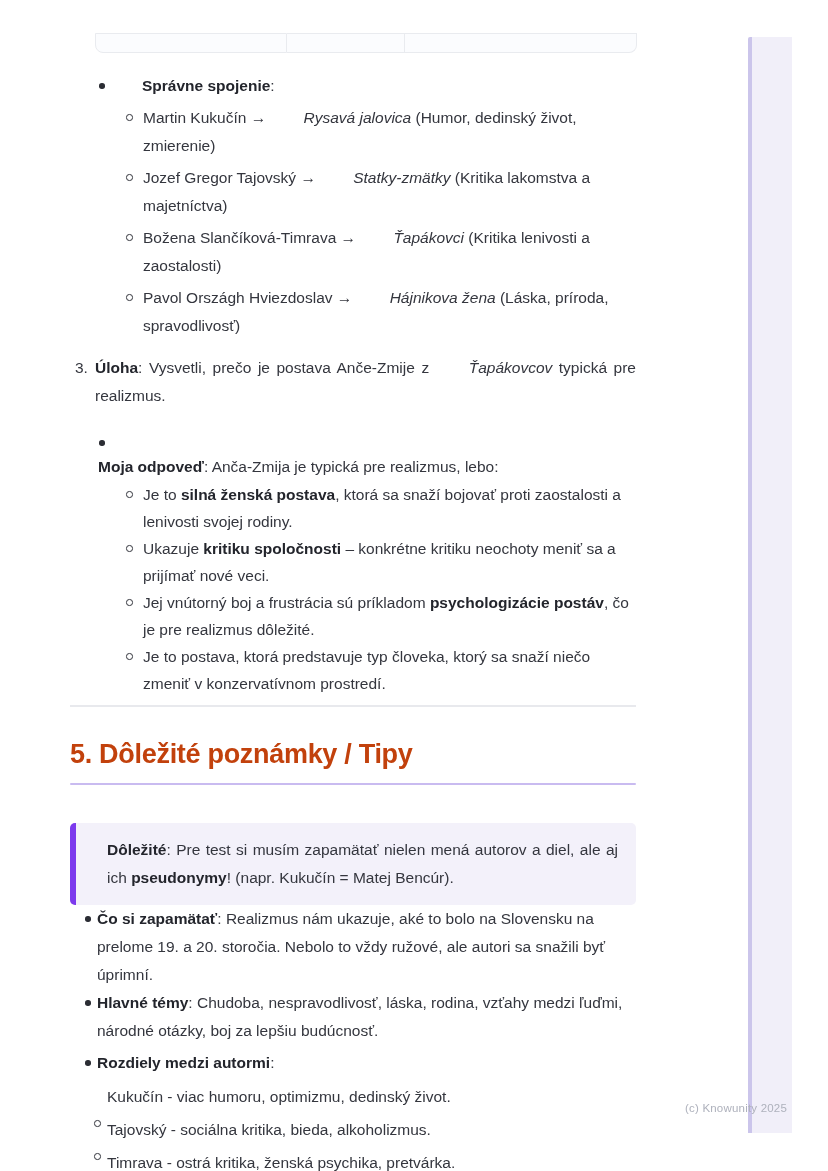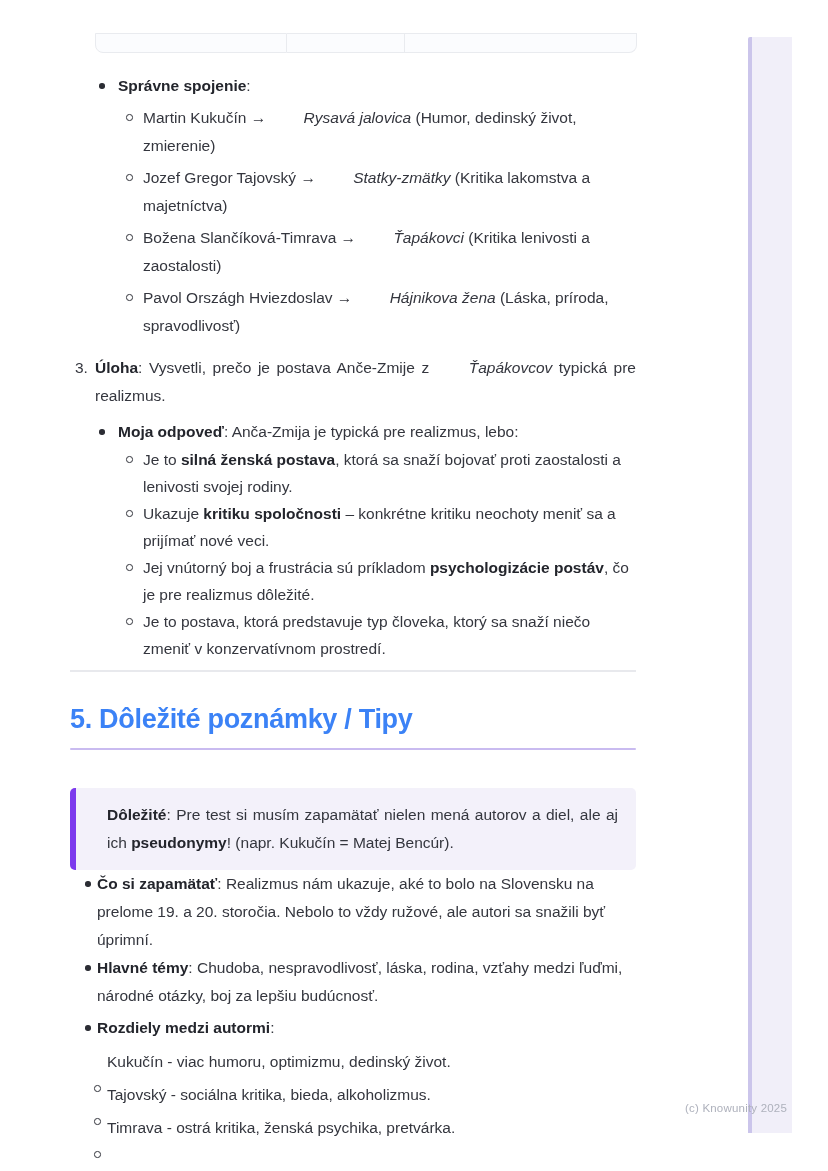--- a/index.html
+++ b/index.html
@@ -24,38 +24,38 @@
   
   .content { position:absolute; left:70px; top:0; width:566px; font-size:15.5px; }
 
   .row { display:flex; line-height:28px; }
   .mark { flex:0 0 auto; position:relative; }
   .dot  { position:absolute; top:11px; left:1px; width:5.5px; height:5.5px; border-radius:50%; background:#2B2D34; }
   .ring { position:absolute; top:10px; left:1px; width:6.5px; height:6.5px; border:1.5px solid #33353D; border-radius:50%; }
   .t { flex:1 1 auto; }
 
   
-  .l1   { padding-left:28px; } .l1 .mark { width:20px; }
+  .l1   { padding-left:28px;gap:24px; } .l1 .mark { width:20px; }
   .l2   { padding-left:55px; } .l2 .mark { width:18px; }
   .numr { padding-left:5px;  } .numr .num { flex:0 0 auto; width:20px; }
   .tip  { padding-left:14px; } .tip .mark { width:13px; }
   .tsub { padding-left:23px;align-items:flex-end; } .tsub .mark { width:14px; }
 
   .just { text-align:justify; }
 
   #spravne-label { margin-top:72px; }
   .sub  { margin-top:4px; }
   #uloha { margin-top:14px; }
-  #moja  { margin-top:8px; }
+  #moja  { margin-top:19px;flex-direction:column; }
   .msub { margin-top:0; line-height:27px; }
 
   .divider { margin-top:8px; height:1.5px; background:#E8E9ED; }
 
   .h2 { margin-top:30px; font-size:27px; line-height:34px; font-weight:700;
-        color:#3b82f6; letter-spacing:-0.3px; }
+        color:#c2410c; letter-spacing:-0.3px; }
   .h2-underline { margin-top:12px; height:2.5px; background:#C9BBF0; border-radius:2px; }
 
   .callout {
     margin-top:38px;
     background:#F3F1FA;
     border-left:6px solid #7C3AED;
     border-radius:5px;
     padding:13px 18px 13px 31px;
     line-height:28px;
     text-align:justify;

